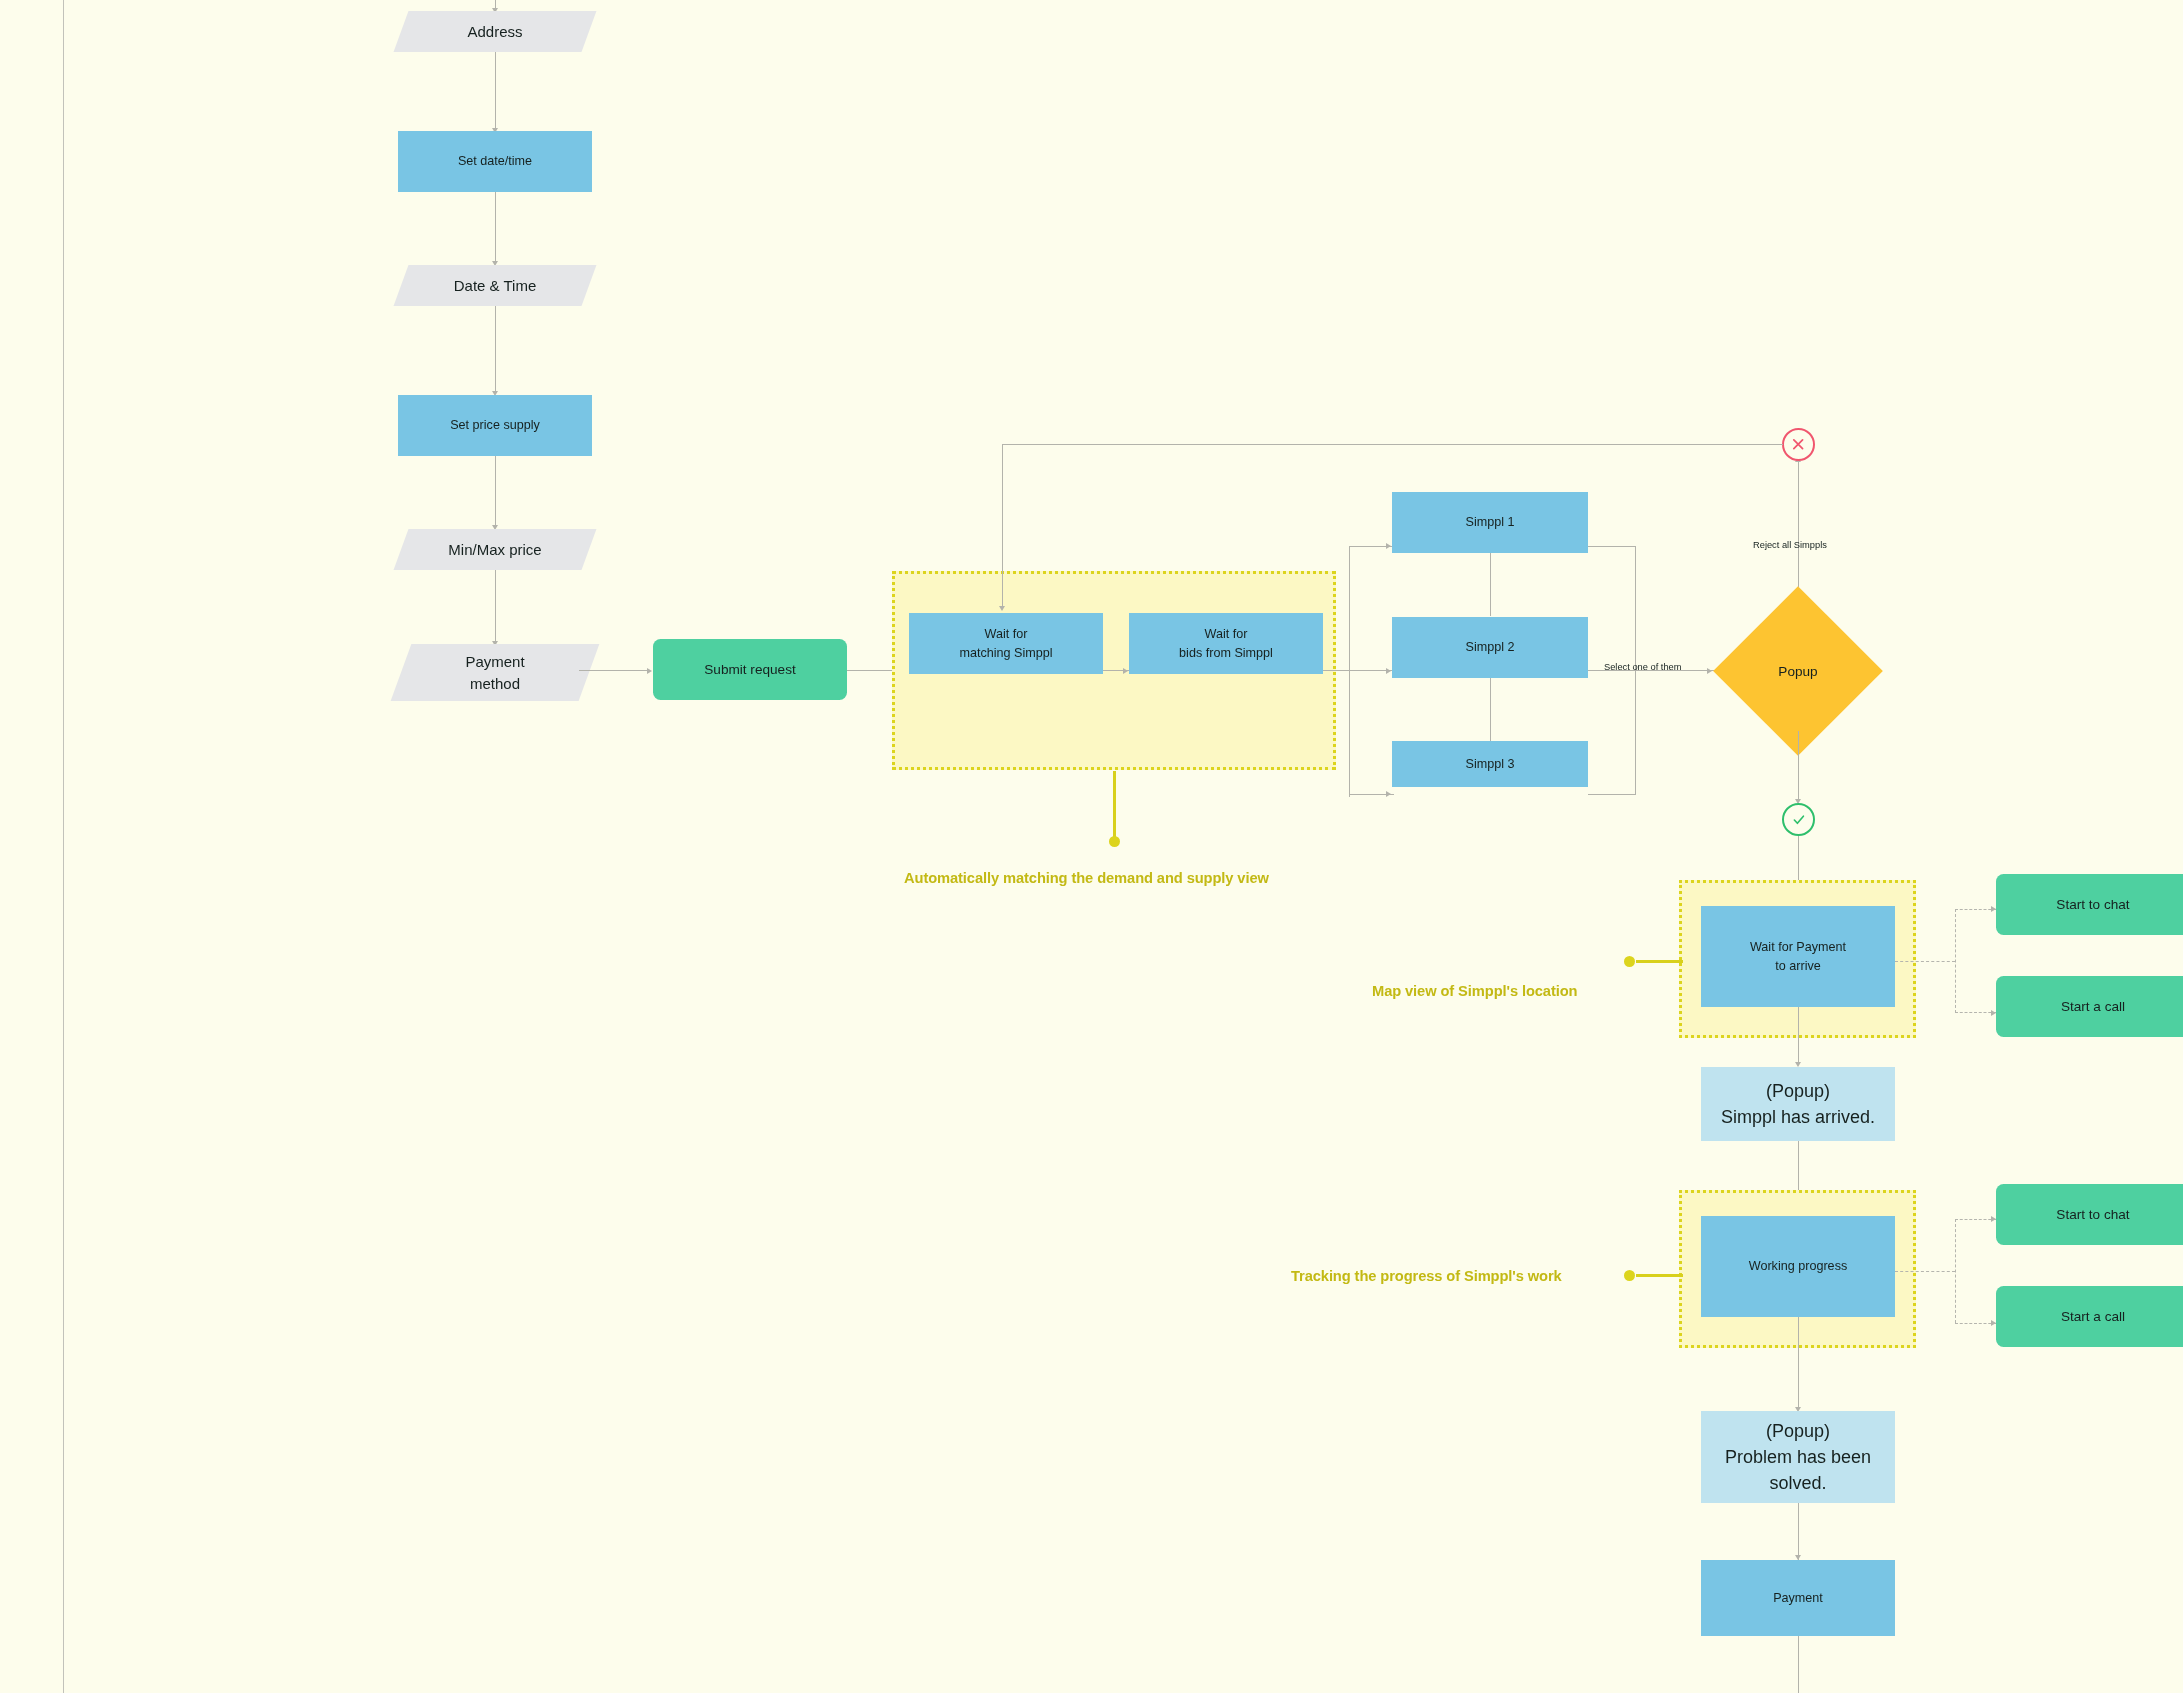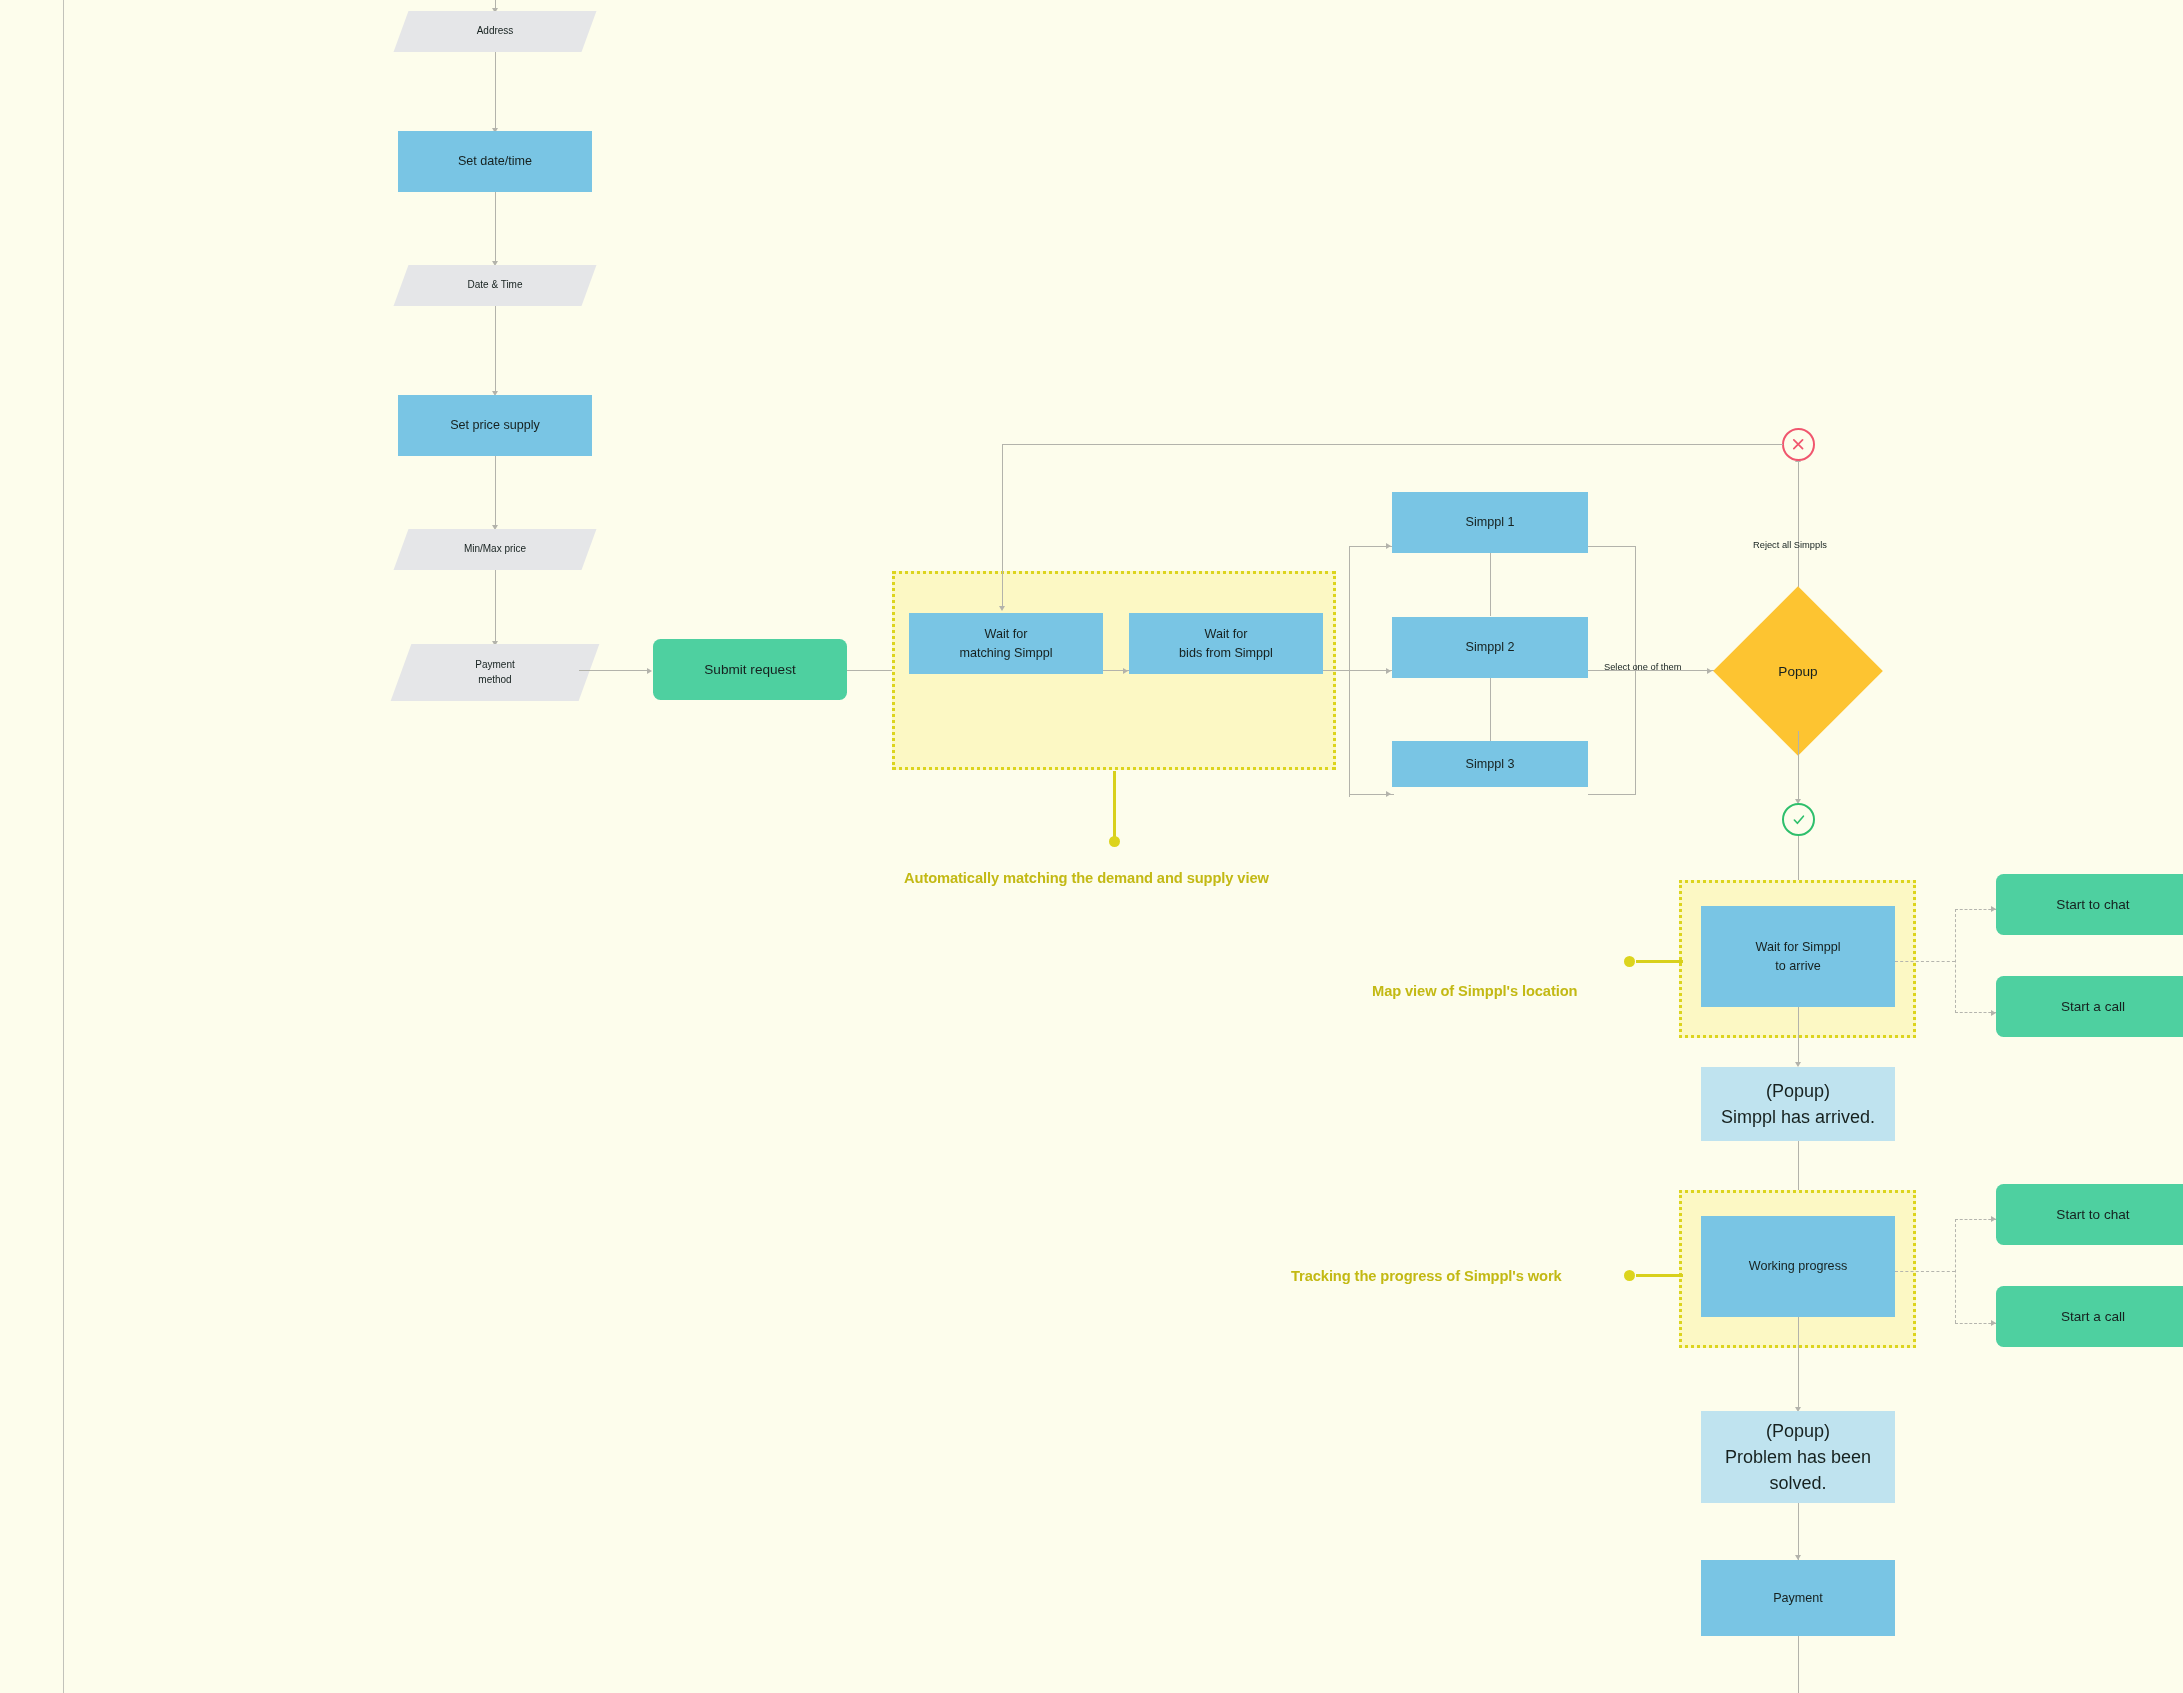--- a/index.html
+++ b/index.html
@@ -13,21 +13,21 @@
 
   .n-process{background:#79c5e4;font-size:12.6px;}
   .n-action{background:#4ed0a0;border-radius:7.6px;font-size:13.6px;}
   .n-popup{background:#bfe3ef;font-size:18px;}
 
   
   .para{position:absolute;}
   .para .skew{position:absolute;inset:0;background:#e5e6e8;
        transform:skewX(-20deg);}
   .para .txt{position:absolute;inset:0;display:flex;align-items:center;
-       justify-content:center;text-align:center;font-size:10px;color:#16211f;line-height:1.45;}
+       justify-content:center;text-align:center;font-size:15px;color:#16211f;line-height:1.45;}
 
   
   .diamond{position:absolute;}
   .diamond .shape{position:absolute;inset:0;background:#fdc431;transform:rotate(45deg);}
   .diamond .txt{position:absolute;inset:0;display:flex;align-items:center;justify-content:center;
        font-size:13.6px;color:#16211f;}
 
   
   .circ{position:absolute;border-radius:50%;background:#fdfdec;box-sizing:border-box;
         display:flex;align-items:center;justify-content:center;}
@@ -215,21 +215,21 @@
   <div class="group" style="left:1679px;top:880px;width:237px;height:158px;"></div>
 
   <div class="node n-process" style="left:1701px;top:906px;width:98px;height:0;"></div>
 
   <div class="node n-process" style="left:1701px;top:906px;width:194px;height:0;"></div>
 
   <div class="node n-process" style="left:1701px;top:907px;width:194px;height:0;"></div>
 
   <div class="node n-process" style="left:1701px;top:906px;width:194px;height:101px;">
     <div style="display:flex;flex-direction:column;">
-      <span>Wait for Simppl</span>
+      <span>Wait for Payment</span>
       <span>to arrive</span>
     </div>
   </div>
 
   <div class="anno-txt" style="left:1372px;top:954px;margin-top:29px;">Map view of Simppl's location</div>
   <div class="anno-line" style="left:1636px;top:960px;width:47px;"></div>
   <div class="anno-dot" style="left:1624px;top:956px;"></div>
 
   <div class="dash-h" style="left:1895px;top:961px;width:60px;"></div>
   <div class="dash-v" style="left:1955px;top:909px;height:104px;"></div>

